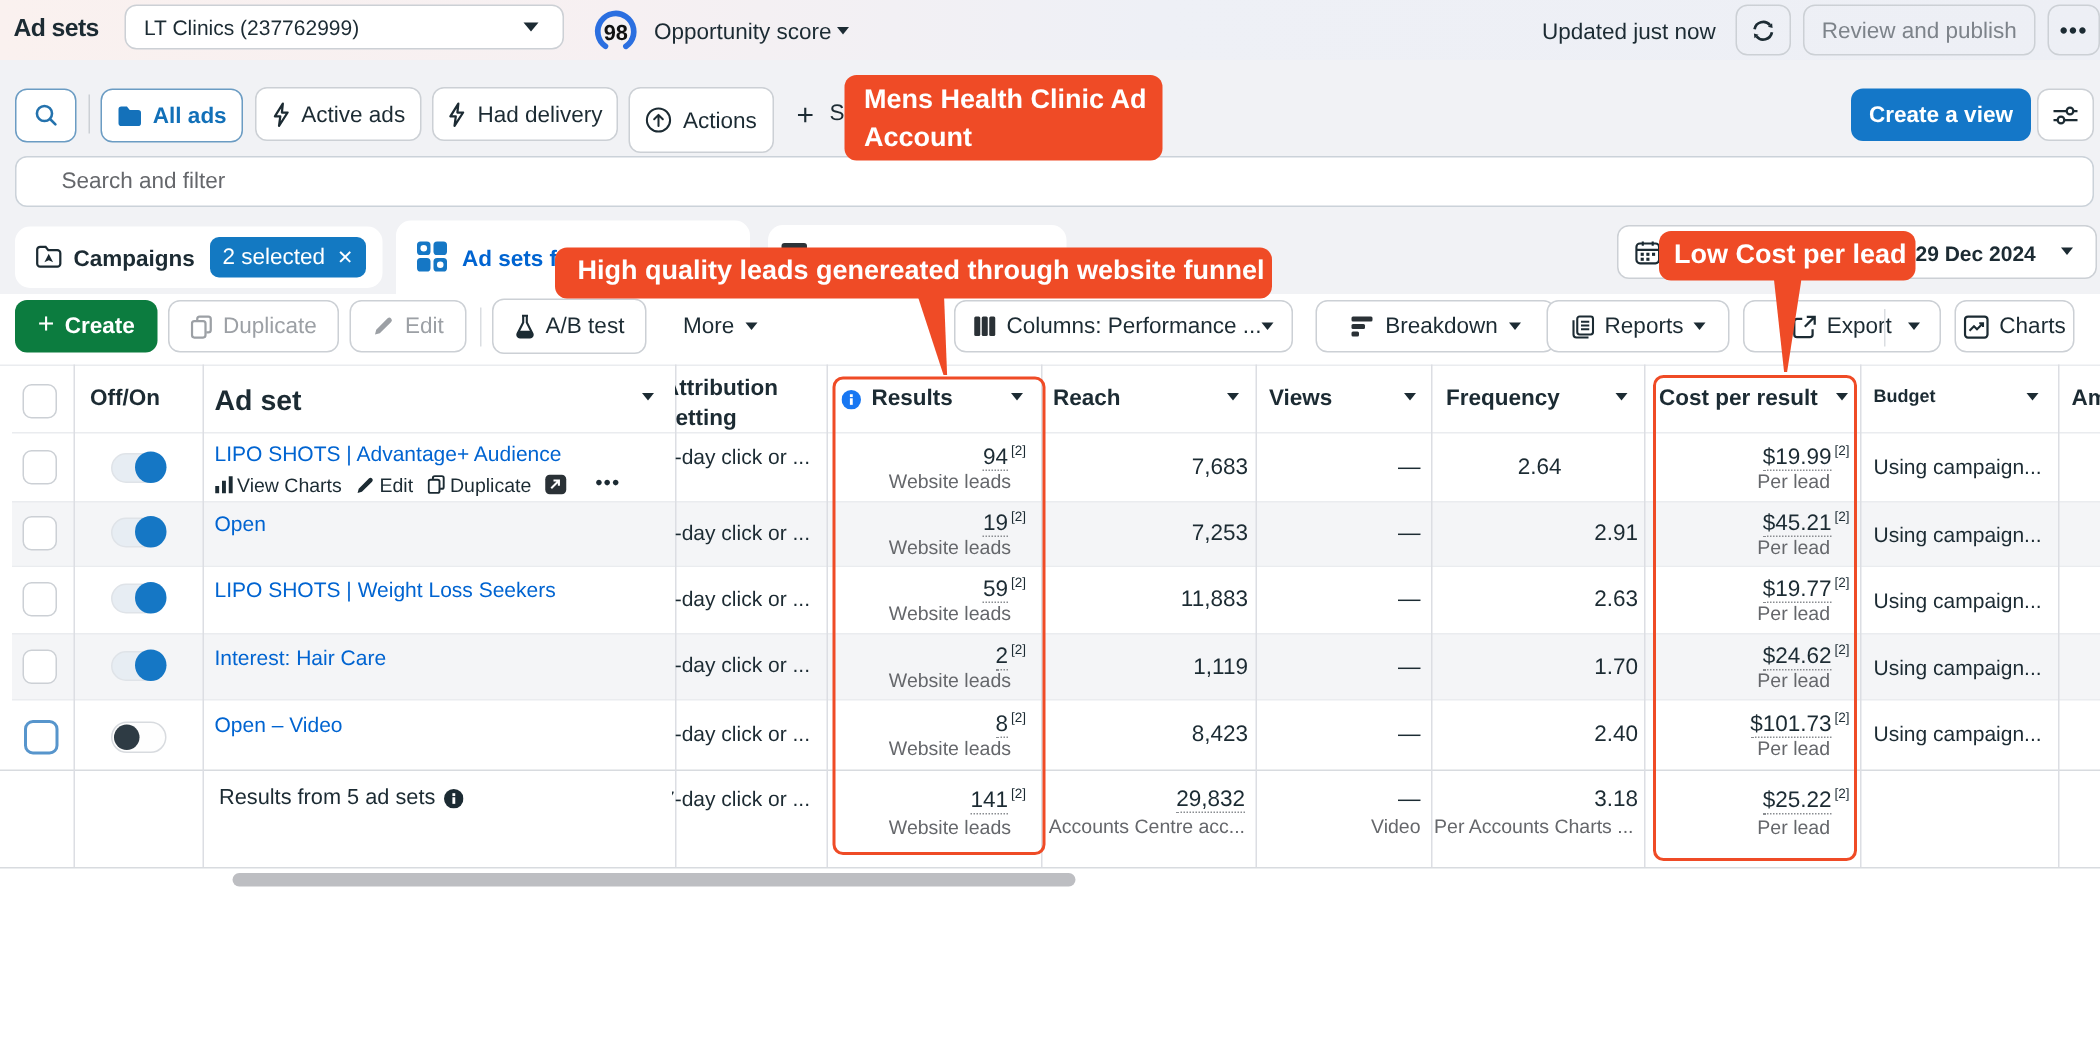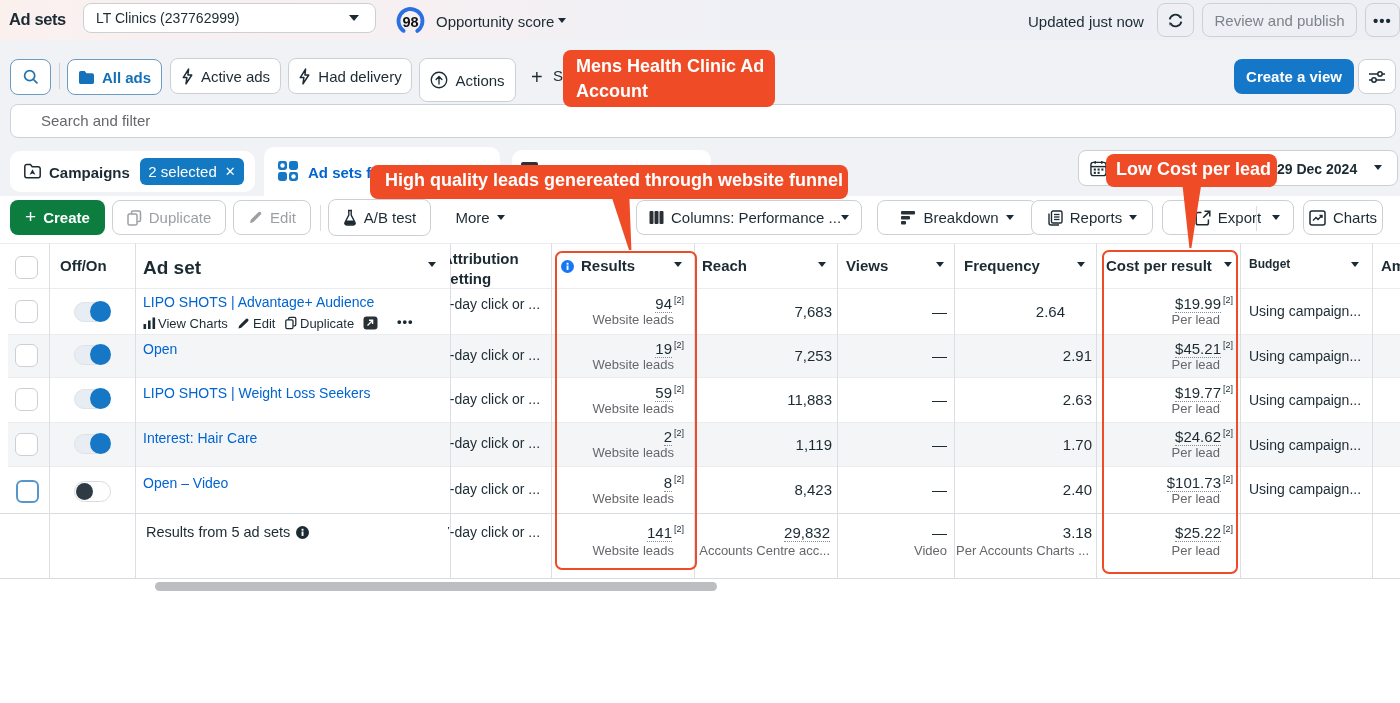--- a/index.html
+++ b/index.html
@@ -285,21 +285,21 @@
   <div class="cellnum" style="left:560px;top:288px;width:134px;height:46px;">
     <div class="num1" style="padding-right:10px;"><u>94</u><span class="sup">[2]</span></div>
     <div class="sub2" style="margin-right:20px;">Website leads</div>
   </div>
   <div class="cellnum" style="left:700px;top:288px;width:137px;height:46px;">
       <div class="num1" style="padding-right:5px;">7,683</div>
     </div>
   <div class="cellnum" style="left:840px;top:288px;width:114px;height:46px;">
       <div class="num1" style="padding-right:7px;">—</div>
     </div>
-  <div class="cellnum" style="left:933px;top:288px;width:136px;height:46px;">
+  <div class="cellnum" style="left:909px;top:288px;width:136px;height:46px;">
       <div class="num1" style="padding-right:4px;">2.64</div>
     </div>
   <div class="cellnum" style="left:1106px;top:288px;width:134px;height:46px;">
     <div class="num1" style="padding-right:7px;"><u>$19.99</u><span class="sup">[2]</span></div>
     <div class="sub2" style="margin-right:20px;">Per lead</div>
   </div>
   <div class="abs" style="left:1249px;top:303px;font-size:14px;">Using campaign...</div>
 
   <div class="abs" style="left:15px;top:344px;width:23px;height:23px;background:#fff;border:1px solid #ccd0d5;border-radius:6px;"></div>
   <div class="abs" style="left:74px;top:345px;width:36px;height:20px;background:#e7edf3;border:1px solid #dfe3e8;border-radius:10px;"></div>

